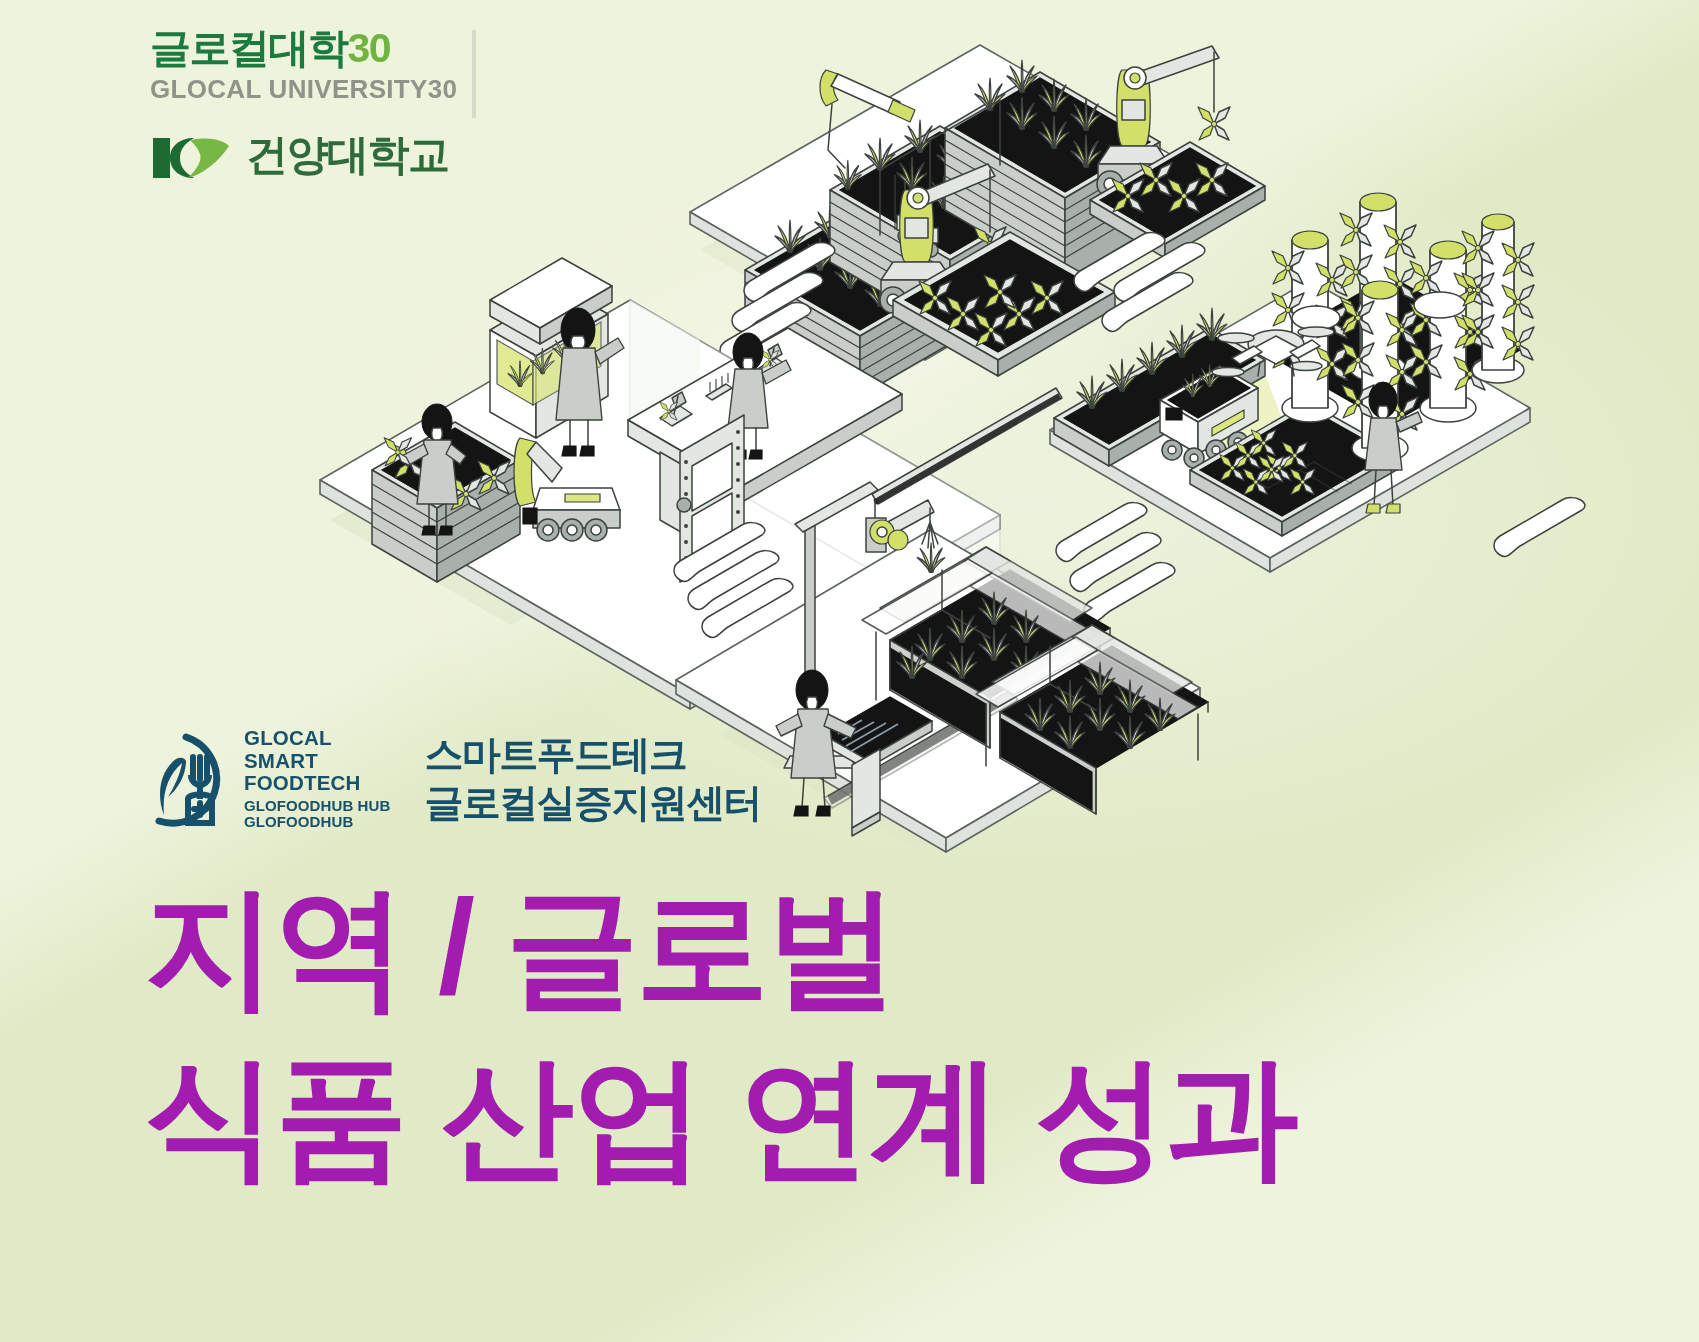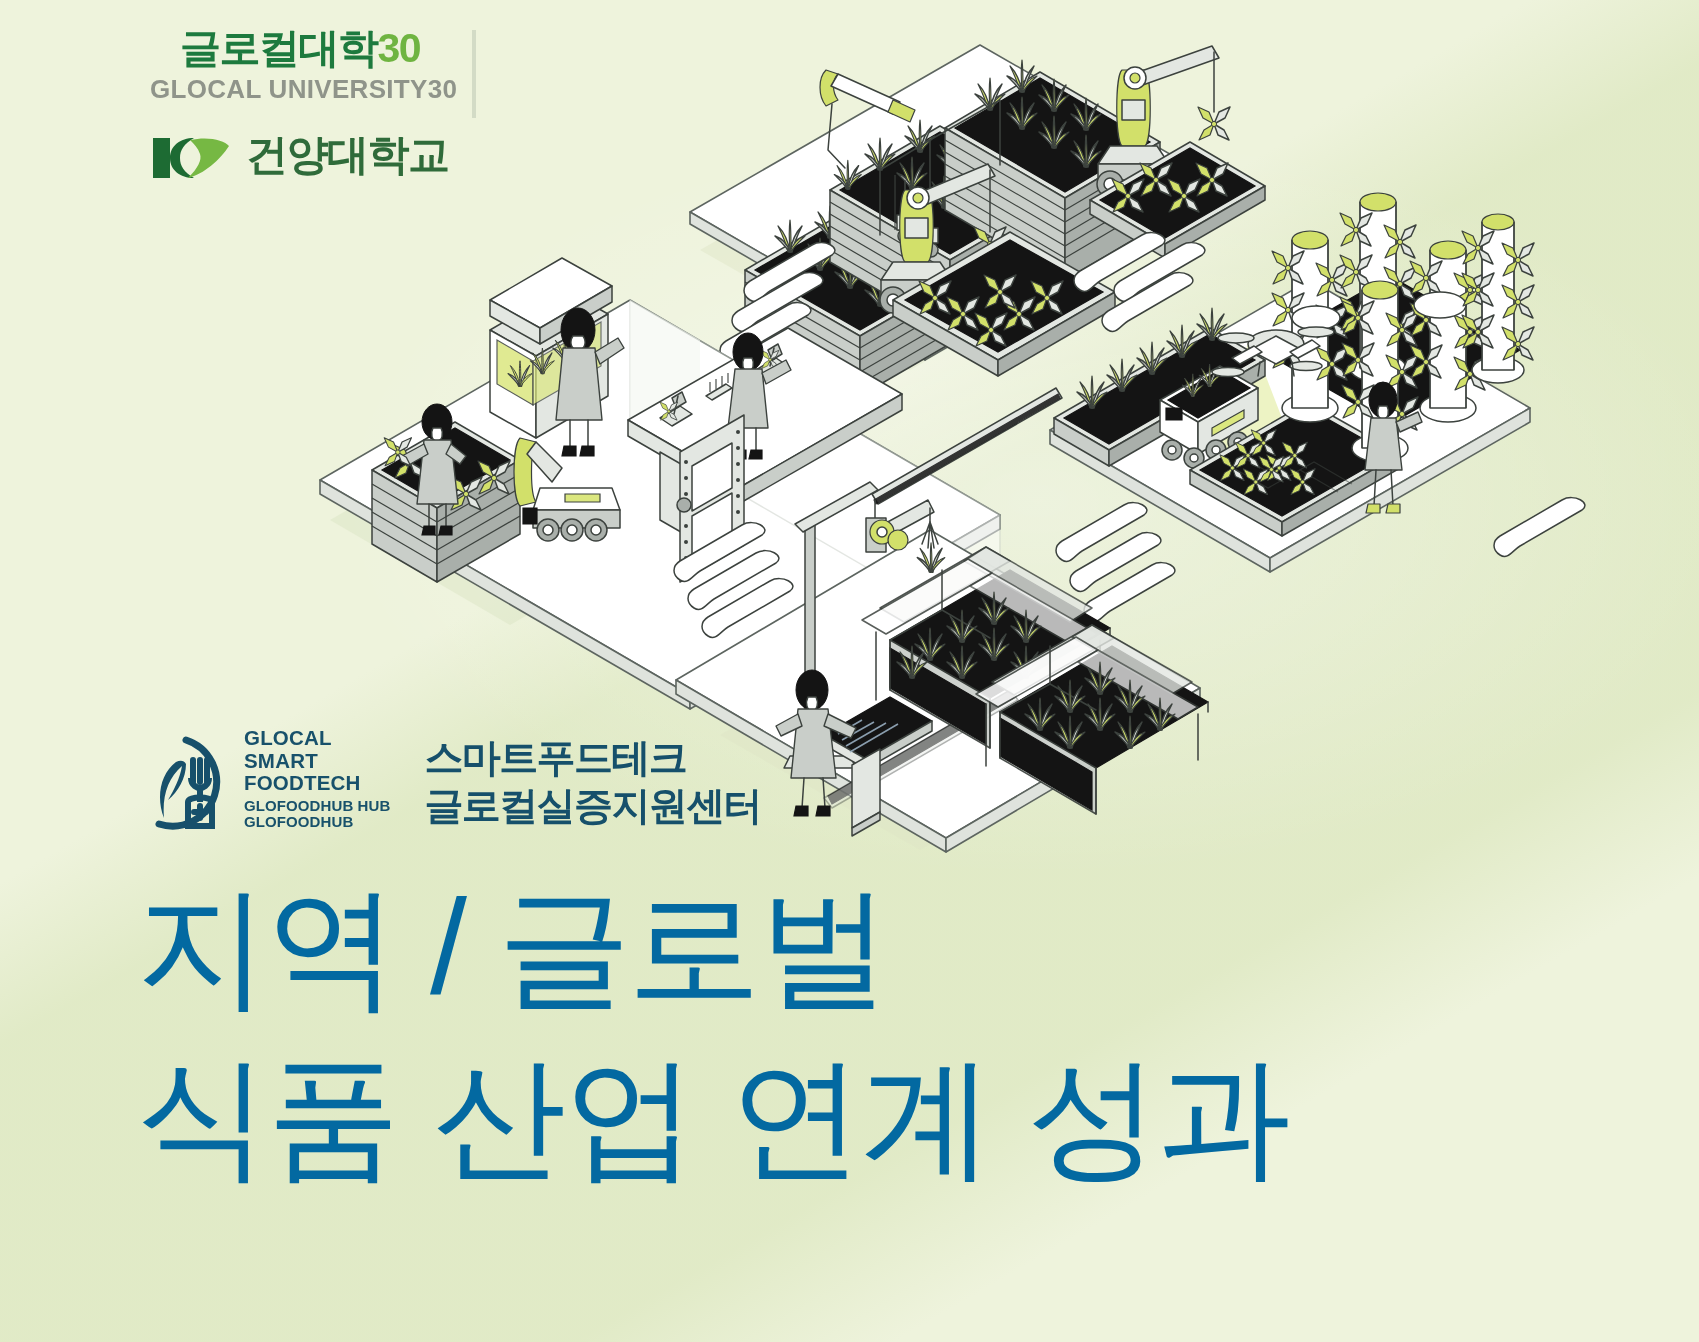--- a/index.html
+++ b/index.html
@@ -35,21 +35,21 @@
   .top-logos {
     position: absolute;
     left: 150px;
     top: 28px;
     width: 460px;
   }
   .gu30-row {
     display: flex;
     align-items: flex-start;
   }
-  .gu30-block { width: 300px; text-align: center; }
+  .gu30-block { width: 300px; }
   .gu30-kr {
     font-size: 41px;
     font-weight: 800;
     letter-spacing: -1.5px;
     line-height: 1.0;
     color: #1d7a3e;
     white-space: nowrap;
   }
   .gu30-kr .n30 { color: #6fb441; }
   .gu30-en {
@@ -91,21 +91,21 @@
     width: 1699px; height: 900px;
     pointer-events: none;
   }
 
   
   .center-lockup {
     position: absolute;
     left: 138px;
     top: 728px;
     display: flex;
-    align-items: flex-end;
+    align-items: center;
   }
   .gfh-badge { width: 96px; height: 96px; flex: none; }
   .gfh-words {
     margin-left: 10px;
     color: #18516b;
     line-height: 1.0;
   }
   .gfh-big {
     font-size: 20.5px;
     font-weight: 800;
@@ -126,25 +126,25 @@
     font-size: 39px;
     font-weight: 800;
     letter-spacing: -1.6px;
     line-height: 1.22;
     white-space: nowrap;
   }
 
   
   .headline {
     position: absolute;
-    left: 136px;
+    left: 144px;
     top: 862px;
-    color: #0369a1;
+    color: #a21caf;
     font-size: 133px;
-    font-weight: 400;
+    font-weight: 700;
     letter-spacing: -3px;
     line-height: 1.28;
     white-space: nowrap;
   }
   .headline .l2 { letter-spacing: -2px; }
 </style>
 </head>
 <body>
 
 <div class="bg-wash"></div>

